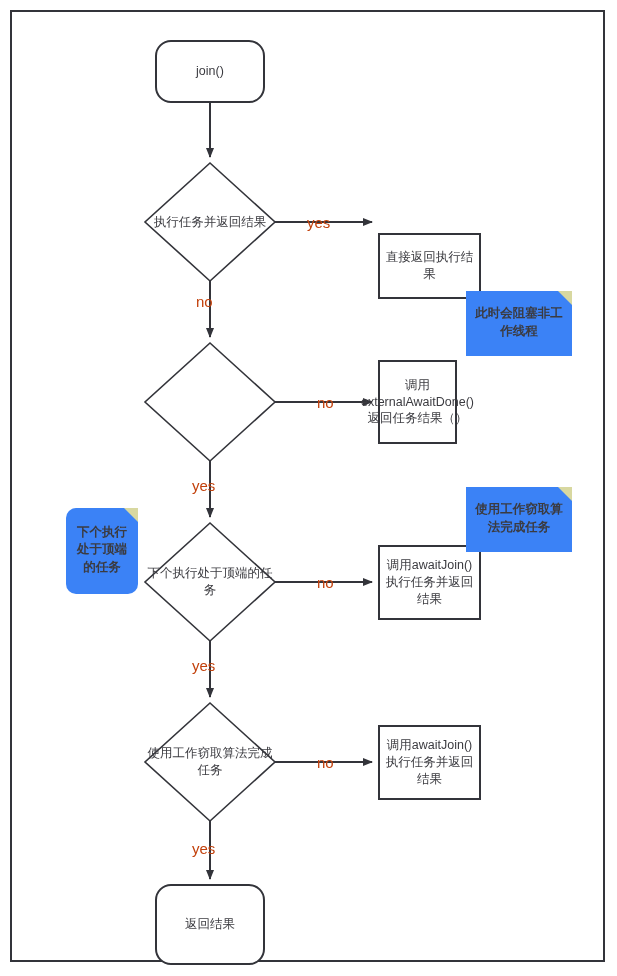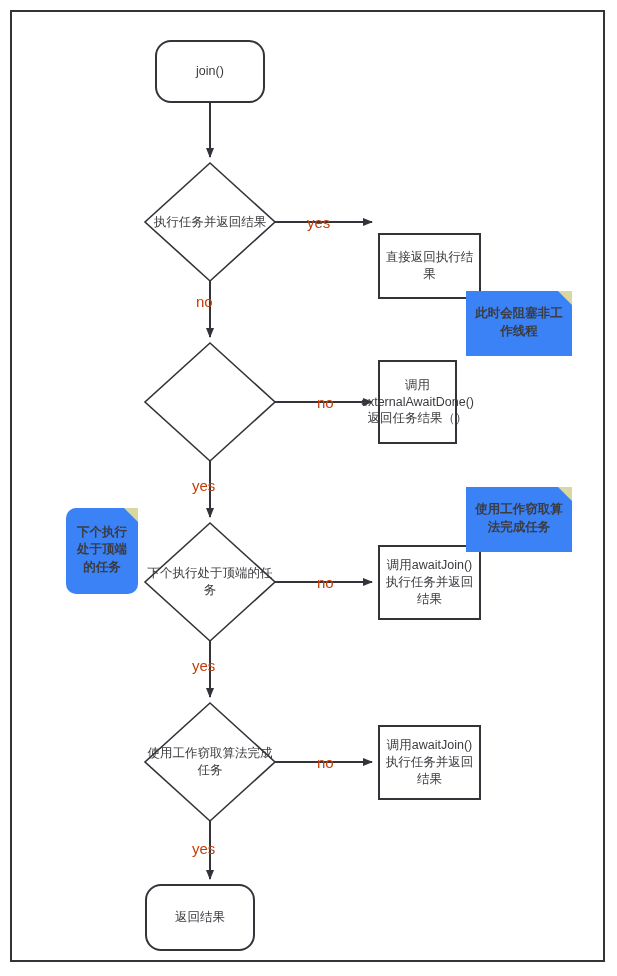--- a/index.html
+++ b/index.html
@@ -159,21 +159,21 @@
   </div>
 
   <div class="diamond-label" style="left:142px; top:740px; width:136px; height:44px;">
     <span>使用工作窃取算法完成任务</span>
   </div>
 
   <div class="node box" style="left:378px; top:725px; width:103px; height:75px;">
     <span>调用awaitJoin()执行任务并返回结果</span>
   </div>
 
-  <div class="node box rounded" style="left:145px; top:884px; width:110px; height:67px;">
+  <div class="node box rounded" style="left:155px; top:884px; width:110px; height:81px;">
     <span>返回结果</span>
   </div>
 
   <div class="edge-label" style="left:307px; top:214px;">yes</div>
   <div class="edge-label" style="left:196px; top:293px;">no</div>
 
   <div class="edge-label" style="left:317px; top:394px;">no</div>
   <div class="edge-label" style="left:192px; top:477px;">yes</div>
 
   <div class="edge-label" style="left:317px; top:574px;">no</div>

